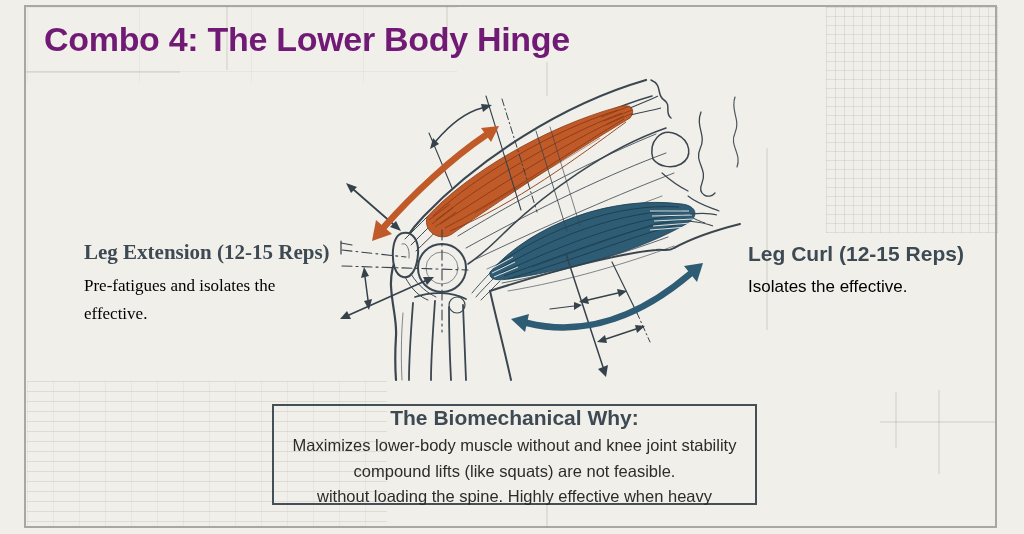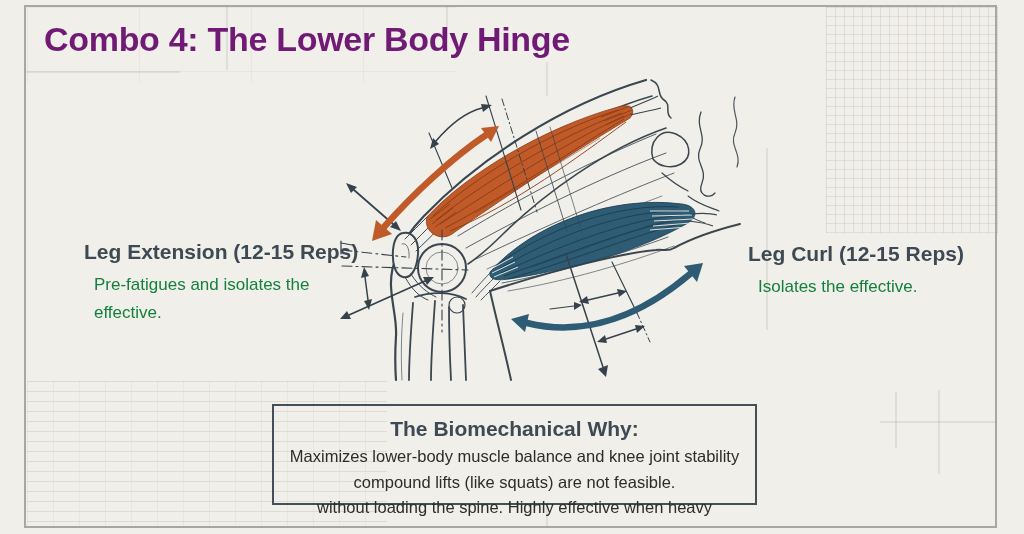--- a/index.html
+++ b/index.html
@@ -33,28 +33,28 @@
     left:24px;top:5px;width:973px;height:523px;
     border:2px solid #a9a7a1;box-sizing:border-box;
   }
   .illu{left:0;top:0;width:1024px;height:534px;}
   .page-title{
     left:44px;top:20px;font-size:34px;font-weight:bold;color:#701a75;
     letter-spacing:-0.3px;white-space:nowrap;
   }
   .ex-block{white-space:nowrap;}
   .ex-heading{font-size:21px;font-weight:bold;color:#3d4a54;}
-  .ex-body{font-size:17px;color:#15803d;line-height:1.62;margin-top:7px;margin-left:10px;}
-  .ex-left{left:84px;top:240px;}
+  .ex-body{font-size:17px;color:#000000;line-height:1.62;margin-top:7px;}
+  .ex-left{left:84px;top:240px;font-family:Liberation Serif, serif;}
   .ex-right{left:748px;top:242px;}
   .why-box{
     left:272px;top:404px;width:485px;height:101px;
     border:2px solid #454f58;box-sizing:border-box;text-align:center;
   }
-  .why-heading{font-size:21px;font-weight:bold;color:#3d4a54;margin-top:11px;}
+  .why-heading{font-size:21px;font-weight:bold;color:#3d4a54;}
   .why-body{font-size:16.5px;color:#2c2c29;line-height:1.55;margin-top:3px;}
   .why-body div{white-space:nowrap;}
 </style>
 </head>
 <body>
 
 <div id="canvas">
 
   <div class="patch patch-tl"></div>
   <div class="patch patch-tr"></div>
@@ -239,19 +239,19 @@
   <div class="abs ex-block ex-right">
     <div class="ex-heading">Leg Curl (12-15 Reps)</div>
     <div class="ex-body">
       <div>Isolates the effective.</div>
     </div>
   </div>
 
   <div class="abs why-box">
     <div class="why-heading">The Biomechanical Why:</div>
     <div class="why-body">
-      <div>Maximizes lower-body muscle balance and knee joint stability</div>
+      <div>Maximizes lower-body muscle without and knee joint stability</div>
       <div>compound lifts (like squats) are not feasible.</div>
       <div>without loading the spine. Highly effective when heavy</div>
     </div>
   </div>
 
 </div>
 
 </body></html>

